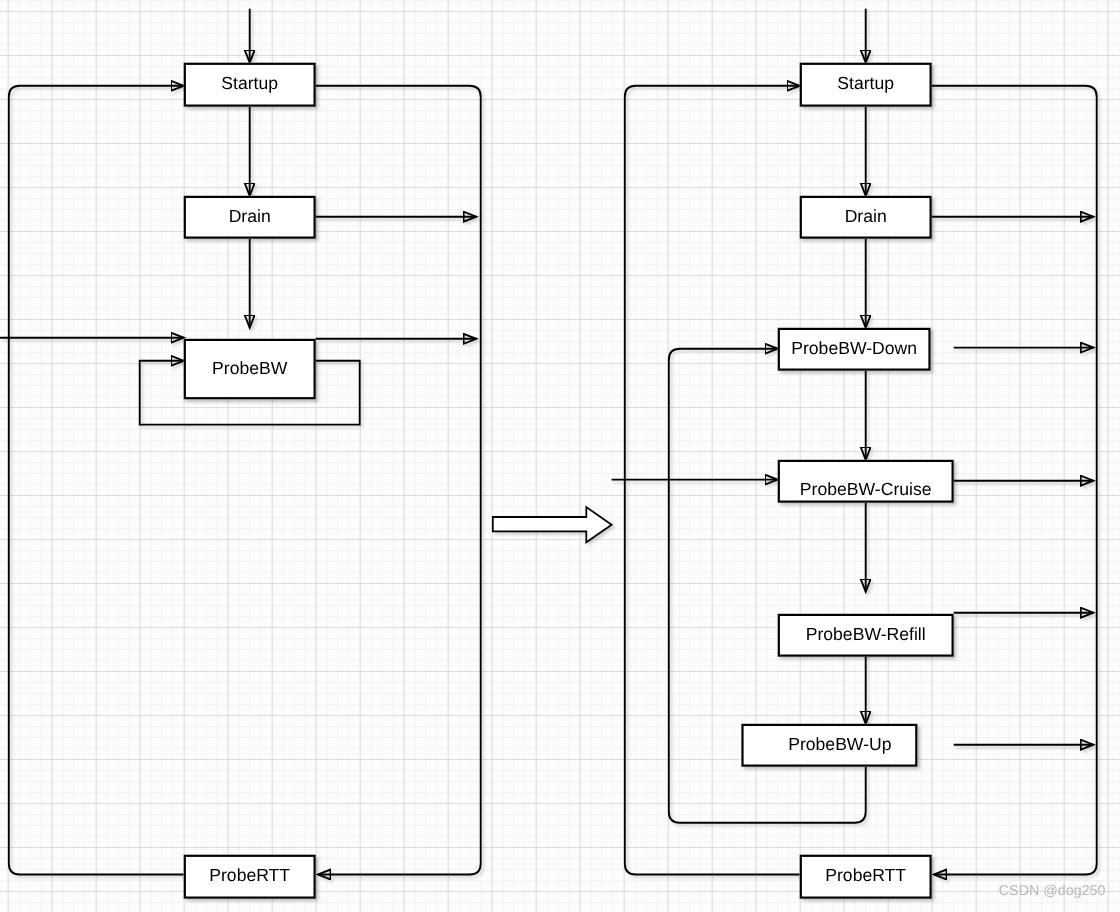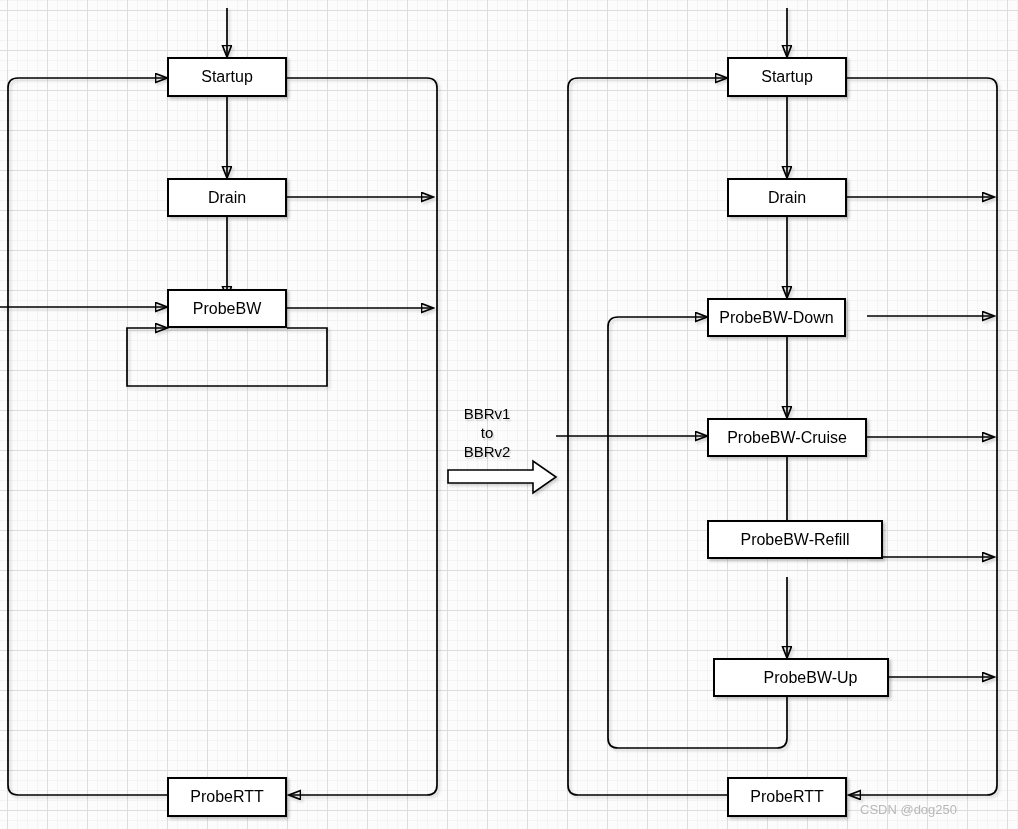--- a/index.html
+++ b/index.html
@@ -32,21 +32,21 @@
     box-shadow:2px 2px 3px rgba(0,0,0,0.25);
     white-space:nowrap;
   }
   .transition-label{
     position:absolute;left:427px;top:404px;width:120px;
     text-align:center;font-size:15px;line-height:19px;color:#000;
     text-shadow:1.5px 1.5px 1.5px rgba(0,0,0,0.15);
   }
   .watermark{
     position:absolute;left:860px;top:802px;width:145px;
-    font-size:13px;color:#b8b8b8;
+    text-align:right;font-size:13px;color:#b8b8b8;
   }
 </style>
 </head>
 <body>
 
 <div class="canvas">
 
   <svg class="edges" width="1018" height="829" viewBox="0 0 1018 829" xmlns="http://www.w3.org/2000/svg">
     <defs>
       <marker id="arr" markerUnits="userSpaceOnUse" markerWidth="14" markerHeight="12" refX="12" refY="5" orient="auto">
@@ -83,51 +83,46 @@
     <path d="M 787 697 V 738 Q 787 748 777 748 H 618 Q 608 748 608 738 V 327 Q 608 317 618 317 H 707" marker-end="url(#arr)"></path>
   </svg>
 
   <div>
     <div class="node" style="left:167px;top:57px;width:120px;height:40px;">
       <span>Startup</span>
     </div>
     <div class="node" style="left:167px;top:178px;width:120px;height:39px;">
       <span>Drain</span>
     </div>
-    <div class="node" style="left:167px;top:289px;width:120px;height:39px;">
+    <div class="node" style="left:167px;top:308px;width:120px;height:55px;">
       <span>ProbeBW</span>
     </div>
     <div class="node" style="left:167px;top:777px;width:120px;height:40px;">
       <span>ProbeRTT</span>
     </div>
   </div>
 
-  <div class="transition-label">
-    <div>BBRv1</div>
-    <div>to</div>
-    <div>BBRv2</div>
-  </div>
 
   <div>
     <div class="node" style="left:727px;top:57px;width:120px;height:40px;">
       <span>Startup</span>
     </div>
     <div class="node" style="left:727px;top:178px;width:120px;height:39px;">
       <span>Drain</span>
     </div>
     <div class="node" style="left:707px;top:298px;width:139px;height:39px;">
       <span>ProbeBW-Down</span>
     </div>
-    <div class="node" style="left:707px;top:418px;width:160px;height:39px;">
+    <div class="node" style="left:707px;top:418px;width:160px;height:39px;align-items:flex-end;">
       <span>ProbeBW-Cruise</span>
     </div>
-    <div class="node" style="left:707px;top:520px;width:176px;height:39px;">
+    <div class="node" style="left:707px;top:558px;width:160px;height:39px;">
       <span>ProbeBW-Refill</span>
     </div>
-    <div class="node" style="left:713px;top:658px;width:176px;height:39px;padding-left:19px;">
+    <div class="node" style="left:674px;top:658px;width:160px;height:39px;padding-left:19px;">
       <span>ProbeBW-Up</span>
     </div>
     <div class="node" style="left:727px;top:777px;width:120px;height:40px;">
       <span>ProbeRTT</span>
     </div>
   </div>
 
   <div class="watermark">CSDN @dog250</div>
 
 </div>

